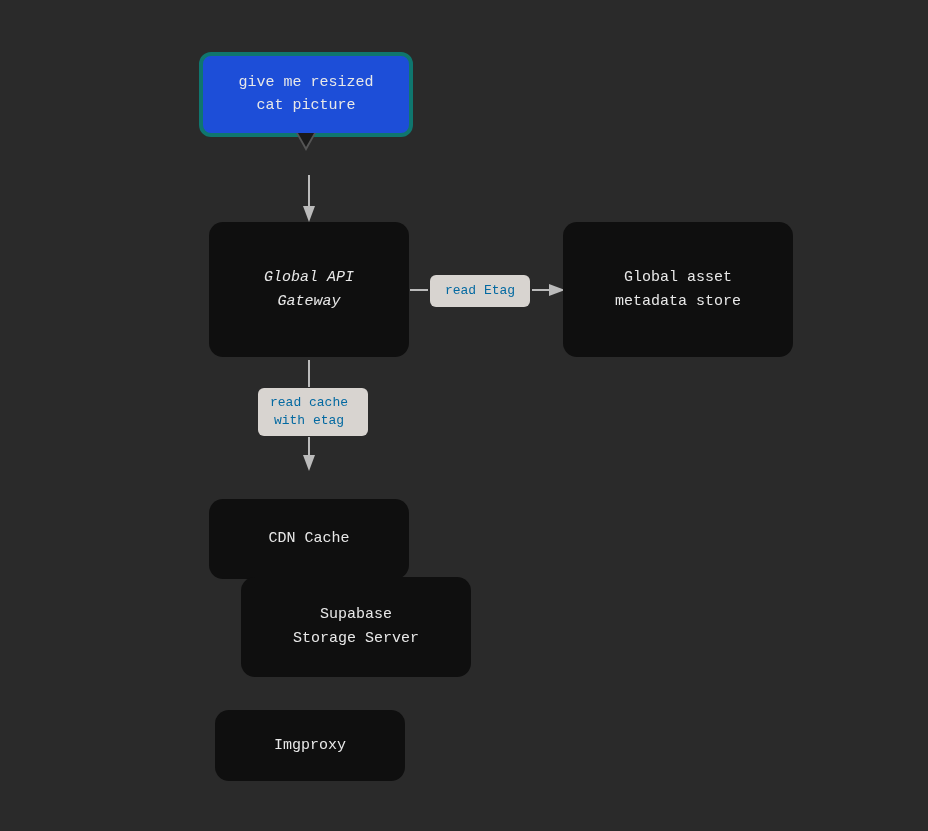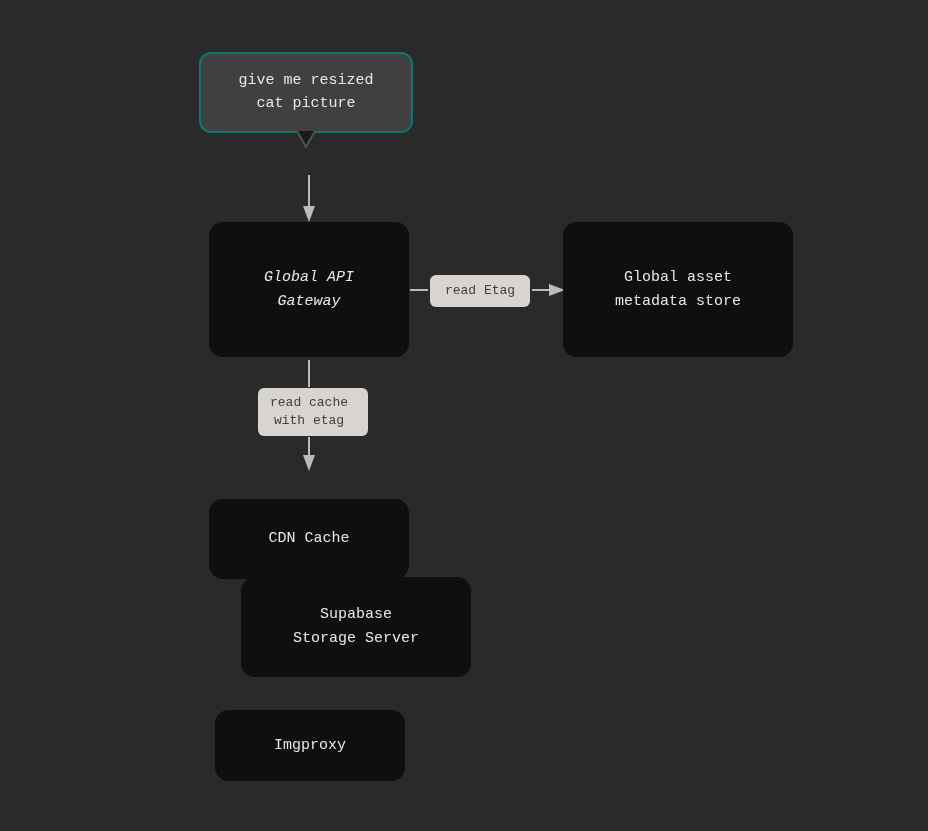--- a/index.html
+++ b/index.html
@@ -19,22 +19,22 @@
       width: 928px;
       height: 831px;
     }
 
     
     .speech-bubble {
       position: absolute;
       top: 52px;
       left: 199px;
       width: 214px;
-      background: #404040;
-      border: 2px solid #0f766e;
+      background: #1d4ed8;
+      border: 4px solid #0f766e;
       border-radius: 12px;
       padding: 16px 20px;
       text-align: center;
     }
 
     .speech-bubble::after {
       content: '';
       position: absolute;
       bottom: -18px;
       left: 50%;
@@ -81,21 +81,21 @@
       font-size: 15px;
       line-height: 1.6;
     }
 
     
     .label-box {
       position: absolute;
       background: #d8d4d0;
       border-radius: 6px;
       padding: 6px 12px;
-      color: #404040;
+      color: #0369a1;
       font-family: 'Courier New', Courier, monospace;
       font-size: 13px;
       text-align: center;
       line-height: 1.4;
     }
 
     
     .svg-overlay {
       position: absolute;
       top: 0; left: 0;

